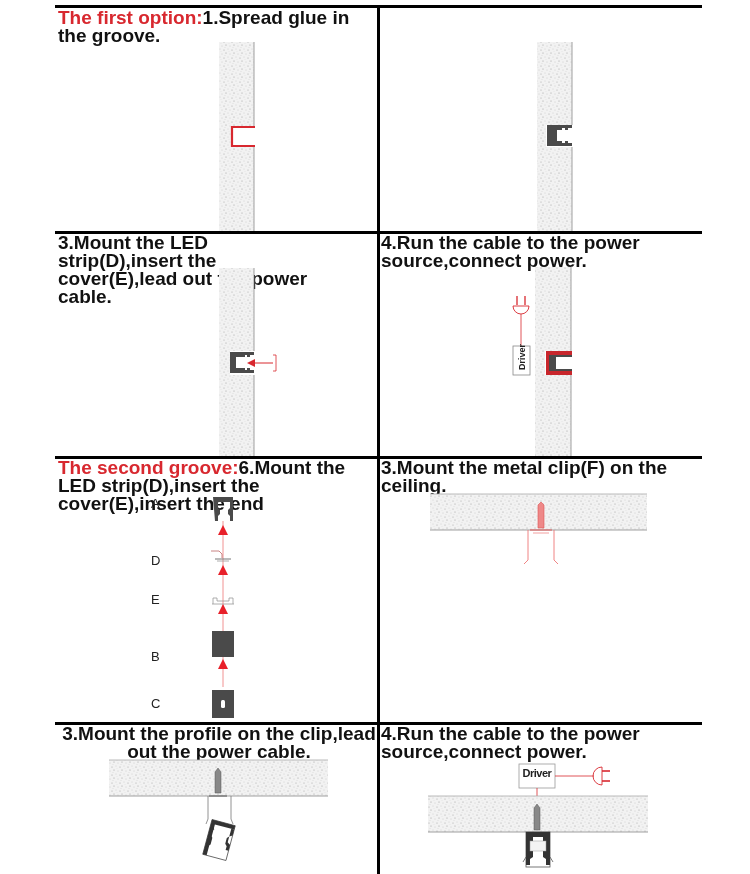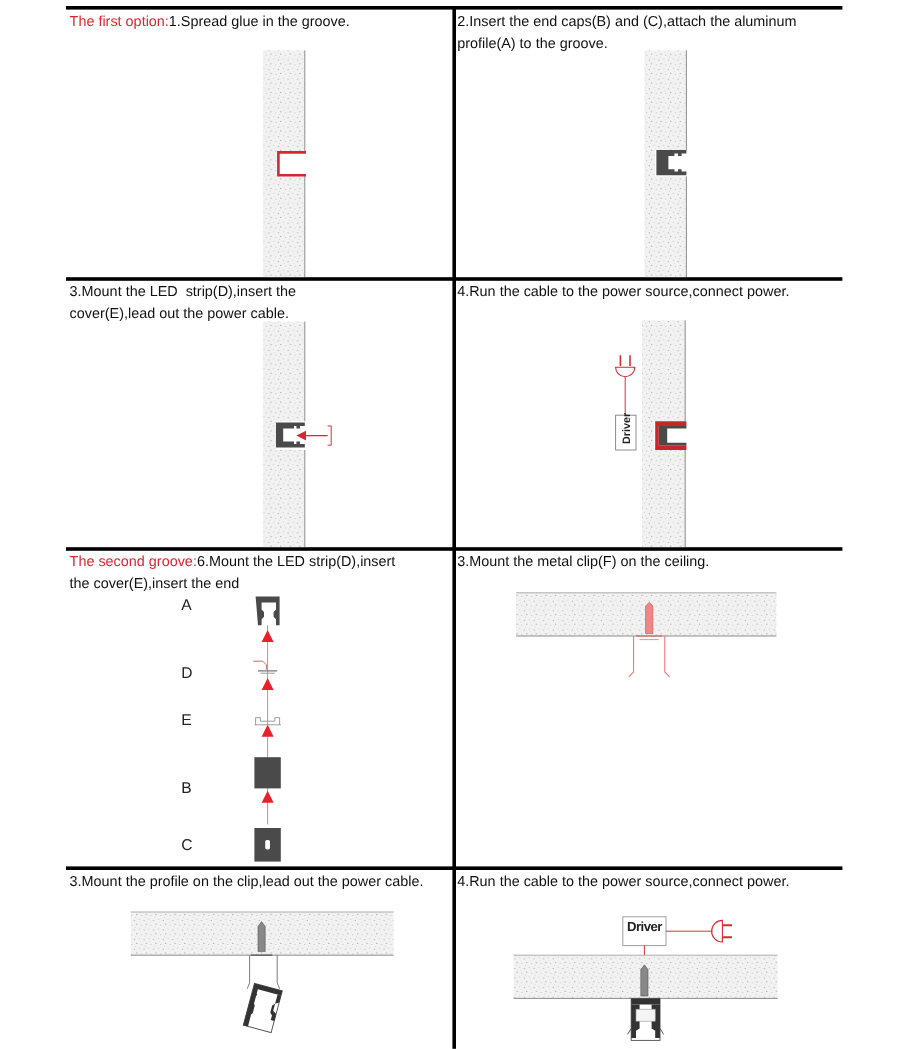--- a/index.html
+++ b/index.html
@@ -2,21 +2,21 @@
 <html><head>
 <meta charset="utf-8">
 <style>
   html, body { margin:0; padding:0; background:#fff; }
   body { width:750px; height:874px; position:relative; overflow:hidden;
          font-family:"Liberation Sans", sans-serif; color:#111; }
   .page { position:absolute; left:0; top:0; width:750px; height:874px; }
   .hline { position:absolute; height:3px; background:#000; }
   .vline { position:absolute; width:3px; background:#000; }
   .cell { position:absolute; overflow:hidden; }
-  .caption { position:absolute; font-size:12px; line-height:18px; color:#111; white-space:pre-wrap; }
+  .caption { position:absolute; font-size:19px; line-height:18px; color:#111; white-space:pre-wrap;font-weight:bold; }
   .caption .red { color:#d8282f; }
   svg { position:absolute; overflow:visible; }
   .lbl { position:absolute; font-size:13px; color:#222; }
 </style>
 </head>
 <body>
 
 <div class="page">
 
   <svg width="0" height="0" style="position:absolute">
@@ -43,21 +43,20 @@
     <div class="caption" style="left:3px; top:1px; width:318px;"><span class="red">The first option:</span><span>1.Spread glue in the groove.</span></div>
     <svg width="322" height="223" style="left:0;top:0">
       <rect x="164" y="34" width="35" height="189" fill="url(#concrete)"></rect>
       <line x1="199" y1="34" x2="199" y2="223" stroke="#888" stroke-width="0.8"></line>
       <rect x="176" y="118" width="24" height="20" fill="#fff"></rect>
       <polyline points="200,119 177,119 177,138 200,138" fill="none" stroke="#d8282f" stroke-width="2.2"></polyline>
     </svg>
   </div>
 
   <div class="cell" style="left:380px; top:8px; width:322px; height:223px;">
-    <div class="caption" style="left:1px; top:1px; width:310px;">2.Insert the end caps(B) and (C),attach the aluminum profile(A) to the groove.</div>
     <svg width="322" height="223" style="left:0;top:0">
       <rect x="157" y="34" width="35" height="189" fill="url(#concrete)"></rect>
       <line x1="192" y1="34" x2="192" y2="223" stroke="#888" stroke-width="0.8"></line>
       <rect x="166" y="117" width="27" height="22" fill="#fff"></rect>
       <path d="M167,117 h25 v3 h-4 v2 h-3 v-2 h-3 v2 h-5 v11 h5 v2 h3 v-2 h3 v2 h4 v3 h-25 z" fill="#4a4a4a"></path>
     </svg>
   </div>
 
   <div class="cell" style="left:55px; top:234px; width:322px; height:222px;">
     <div class="caption" style="left:3px; top:0px; width:250px;">3.Mount the LED  strip(D),insert the cover(E),lead out the power cable.</div>
@@ -133,21 +132,21 @@
 
       <path d="M158,46 l3,-3 l3,3 v23 h-6 z" fill="#e88" stroke="#d55" stroke-width="0.6"></path>
       <line x1="150" y1="71" x2="172" y2="71" stroke="#d55" stroke-width="1"></line>
 
       <polyline points="148,71 148,101 144,105" fill="none" stroke="#e77" stroke-width="0.9"></polyline>
       <polyline points="174,71 174,101 178,105" fill="none" stroke="#e77" stroke-width="0.9"></polyline>
       <line x1="153" y1="74" x2="169" y2="74" stroke="#e77" stroke-width="0.7"></line>
     </svg>
   </div>
 
-  <div class="cell" style="left:55px; top:725px; width:322px; height:149px;">
+  <div class="cell" style="left:55px; top:725px; width:322px; height:149px;text-align:center;">
     <div class="caption" style="left:3px; top:0px; width:322px;">3.Mount the profile on the clip,lead out the power cable.</div>
     <svg width="322" height="149" style="left:0;top:0">
       <rect x="54" y="35" width="219" height="36" fill="url(#concrete)"></rect>
       <line x1="54" y1="35" x2="273" y2="35" stroke="#aaa" stroke-width="0.8"></line>
       <line x1="54" y1="71" x2="273" y2="71" stroke="#888" stroke-width="0.8"></line>
 
       <path d="M160,47 l3,-4 l3,4 v21 h-6 z" fill="#888" stroke="#555" stroke-width="0.5"></path>
       <line x1="154" y1="71" x2="172" y2="71" stroke="#555" stroke-width="1"></line>
 
       <polyline points="153,71 153,94 151,99" fill="none" stroke="#777" stroke-width="0.8"></polyline>

